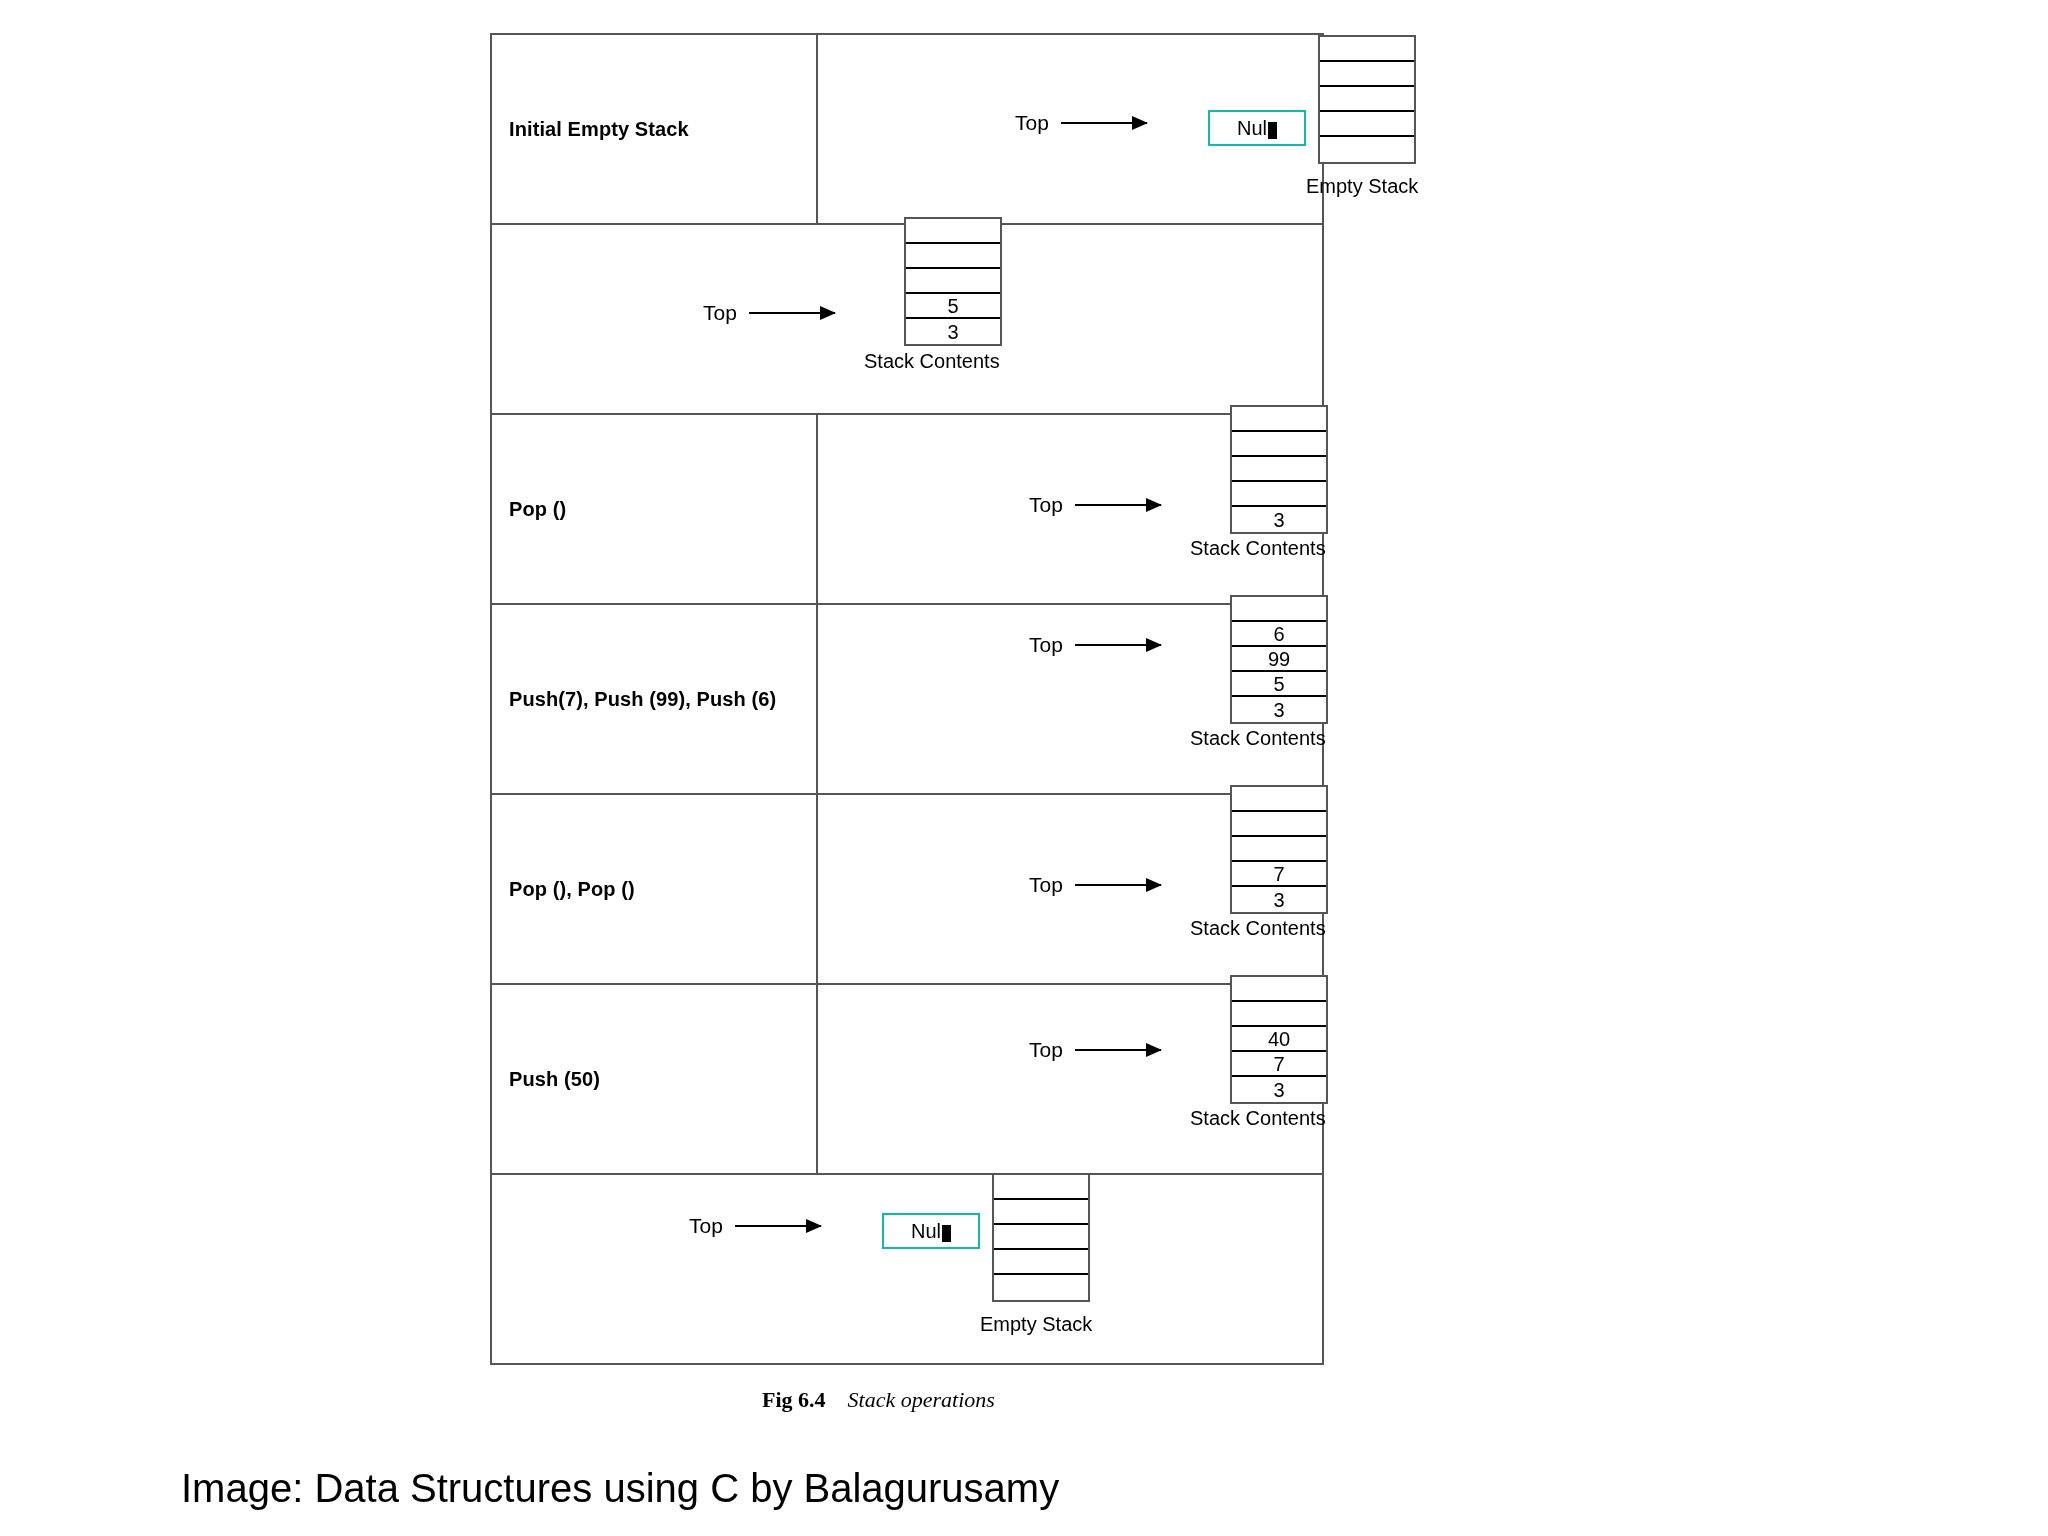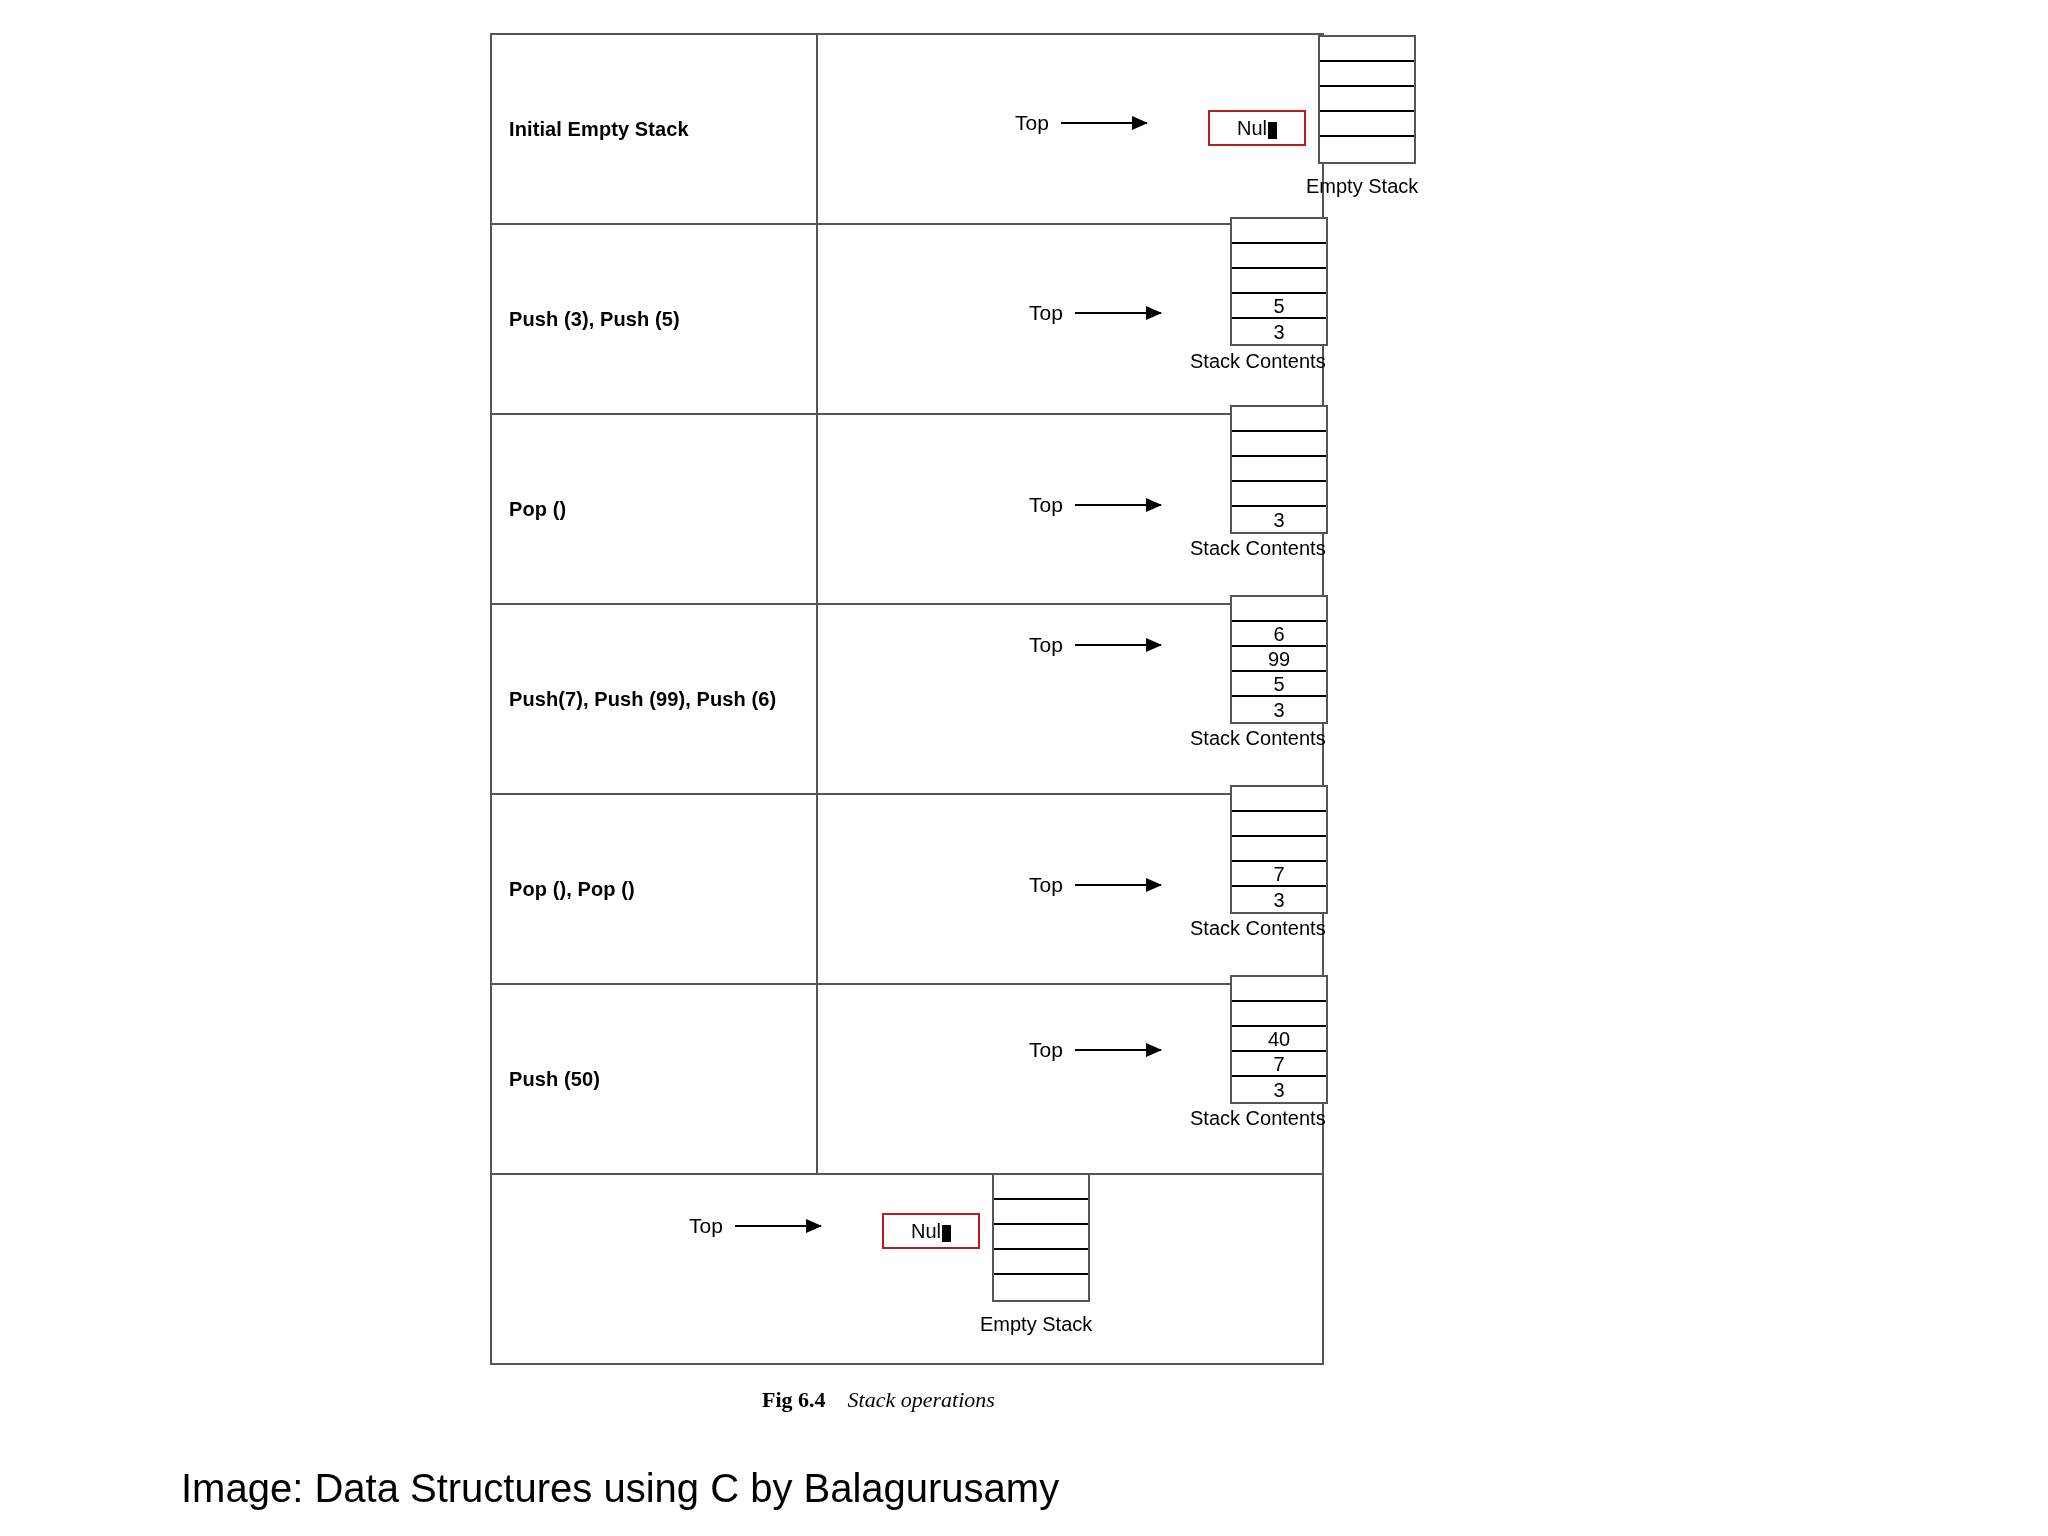--- a/index.html
+++ b/index.html
@@ -80,21 +80,21 @@
     border-left: 16px solid #000;
     border-top: 7px solid transparent;
     border-bottom: 7px solid transparent;
   }
 
   
   .null-box {
     position: absolute;
     width: 94px;
     height: 32px;
-    border: 2px solid #b91c1c;
+    border: 2px solid #14b8a6;
     background: #fff;
     display: flex;
     align-items: center;
     justify-content: center;
     font-size: 20px;
   }
   .null-box .nul { letter-spacing: 0px; }
   .null-box .blk {
     display: inline-block;
     width: 9px;
@@ -175,23 +175,20 @@
         <div class="cell"></div>
         <div class="cell"></div>
         <div class="cell"></div>
         <div class="cell"></div>
       </div>
       <div class="stack-caption" style="left:488px; top:140px;">Empty Stack</div>
     </div>
   </div>
 
   <div class="fig-row" style="height:190px;">
-    <div class="op-cell">
-      <span>Push (3), Push (5)</span>
-    </div>
     <div class="diag-cell">
       <div class="top-group" style="left:190px; top:76px;">
         <span class="top-label">Top</span>
         <span class="arrow"></span>
       </div>
       <div class="stack" style="left:412px; top:-8px;">
         <div class="cell"></div>
         <div class="cell"></div>
         <div class="cell"></div>
         <div class="cell">5</div>

